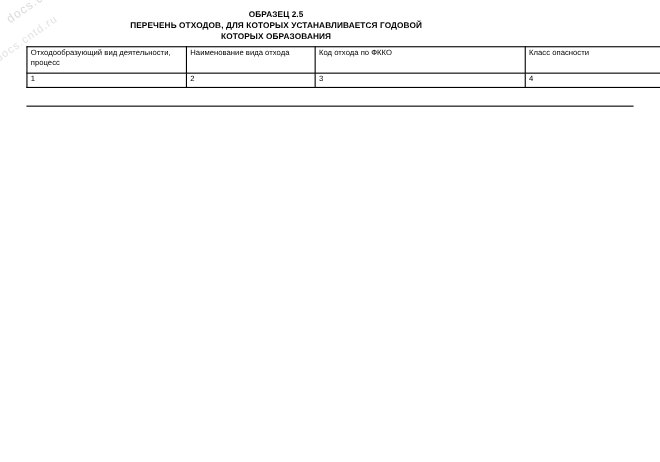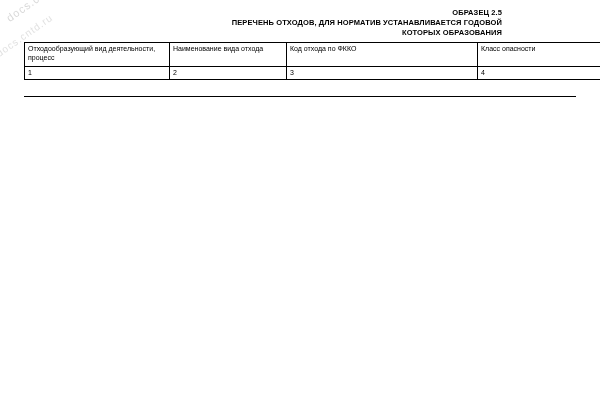--- a/index.html
+++ b/index.html
@@ -37,21 +37,21 @@
     user-select: none;
   }
   .watermark.wm1 { left: 4px;  top: 14px; }
   .watermark.wm2 { left: -6px; top: 50px; font-size: 10px; color: #e2e2e2; }
 
   .doc-header {
     position: absolute;
     left: 0;
     top: 8px;
     width: 502px;
-    text-align: right;
+    text-align: center;
   }
   .doc-header .line {
     font-size: 7.5px;
     font-weight: bold;
     line-height: 10px;
     letter-spacing: 0.1px;
   }
 
   .table-wrap {
     position: absolute;
@@ -94,21 +94,21 @@
 </head>
 <body>
 
 <div class="page">
 
   <div class="watermark wm1">docs.cntd.ru</div>
   <div class="watermark wm2">docs.cntd.ru</div>
 
   <div class="doc-header">
     <div class="line">ОБРАЗЕЦ 2.5</div>
-    <div class="line">ПЕРЕЧЕНЬ ОТХОДОВ, ДЛЯ НОРМАТИВ УСТАНАВЛИВАЕТСЯ ГОДОВОЙ</div>
+    <div class="line">ПЕРЕЧЕНЬ ОТХОДОВ, ДЛЯ КОТОРЫХ УСТАНАВЛИВАЕТСЯ ГОДОВОЙ</div>
     <div class="line">КОТОРЫХ ОБРАЗОВАНИЯ</div>
   </div>
 
   <div class="table-wrap">
     <table class="waste-table">
       <tbody>
         <tr class="head">
           <td class="c1">Отходообразующий вид деятельности, процесс</td>
           <td class="c2">Наименование вида отхода</td>
           <td class="c3">Код отхода по ФККО</td>

